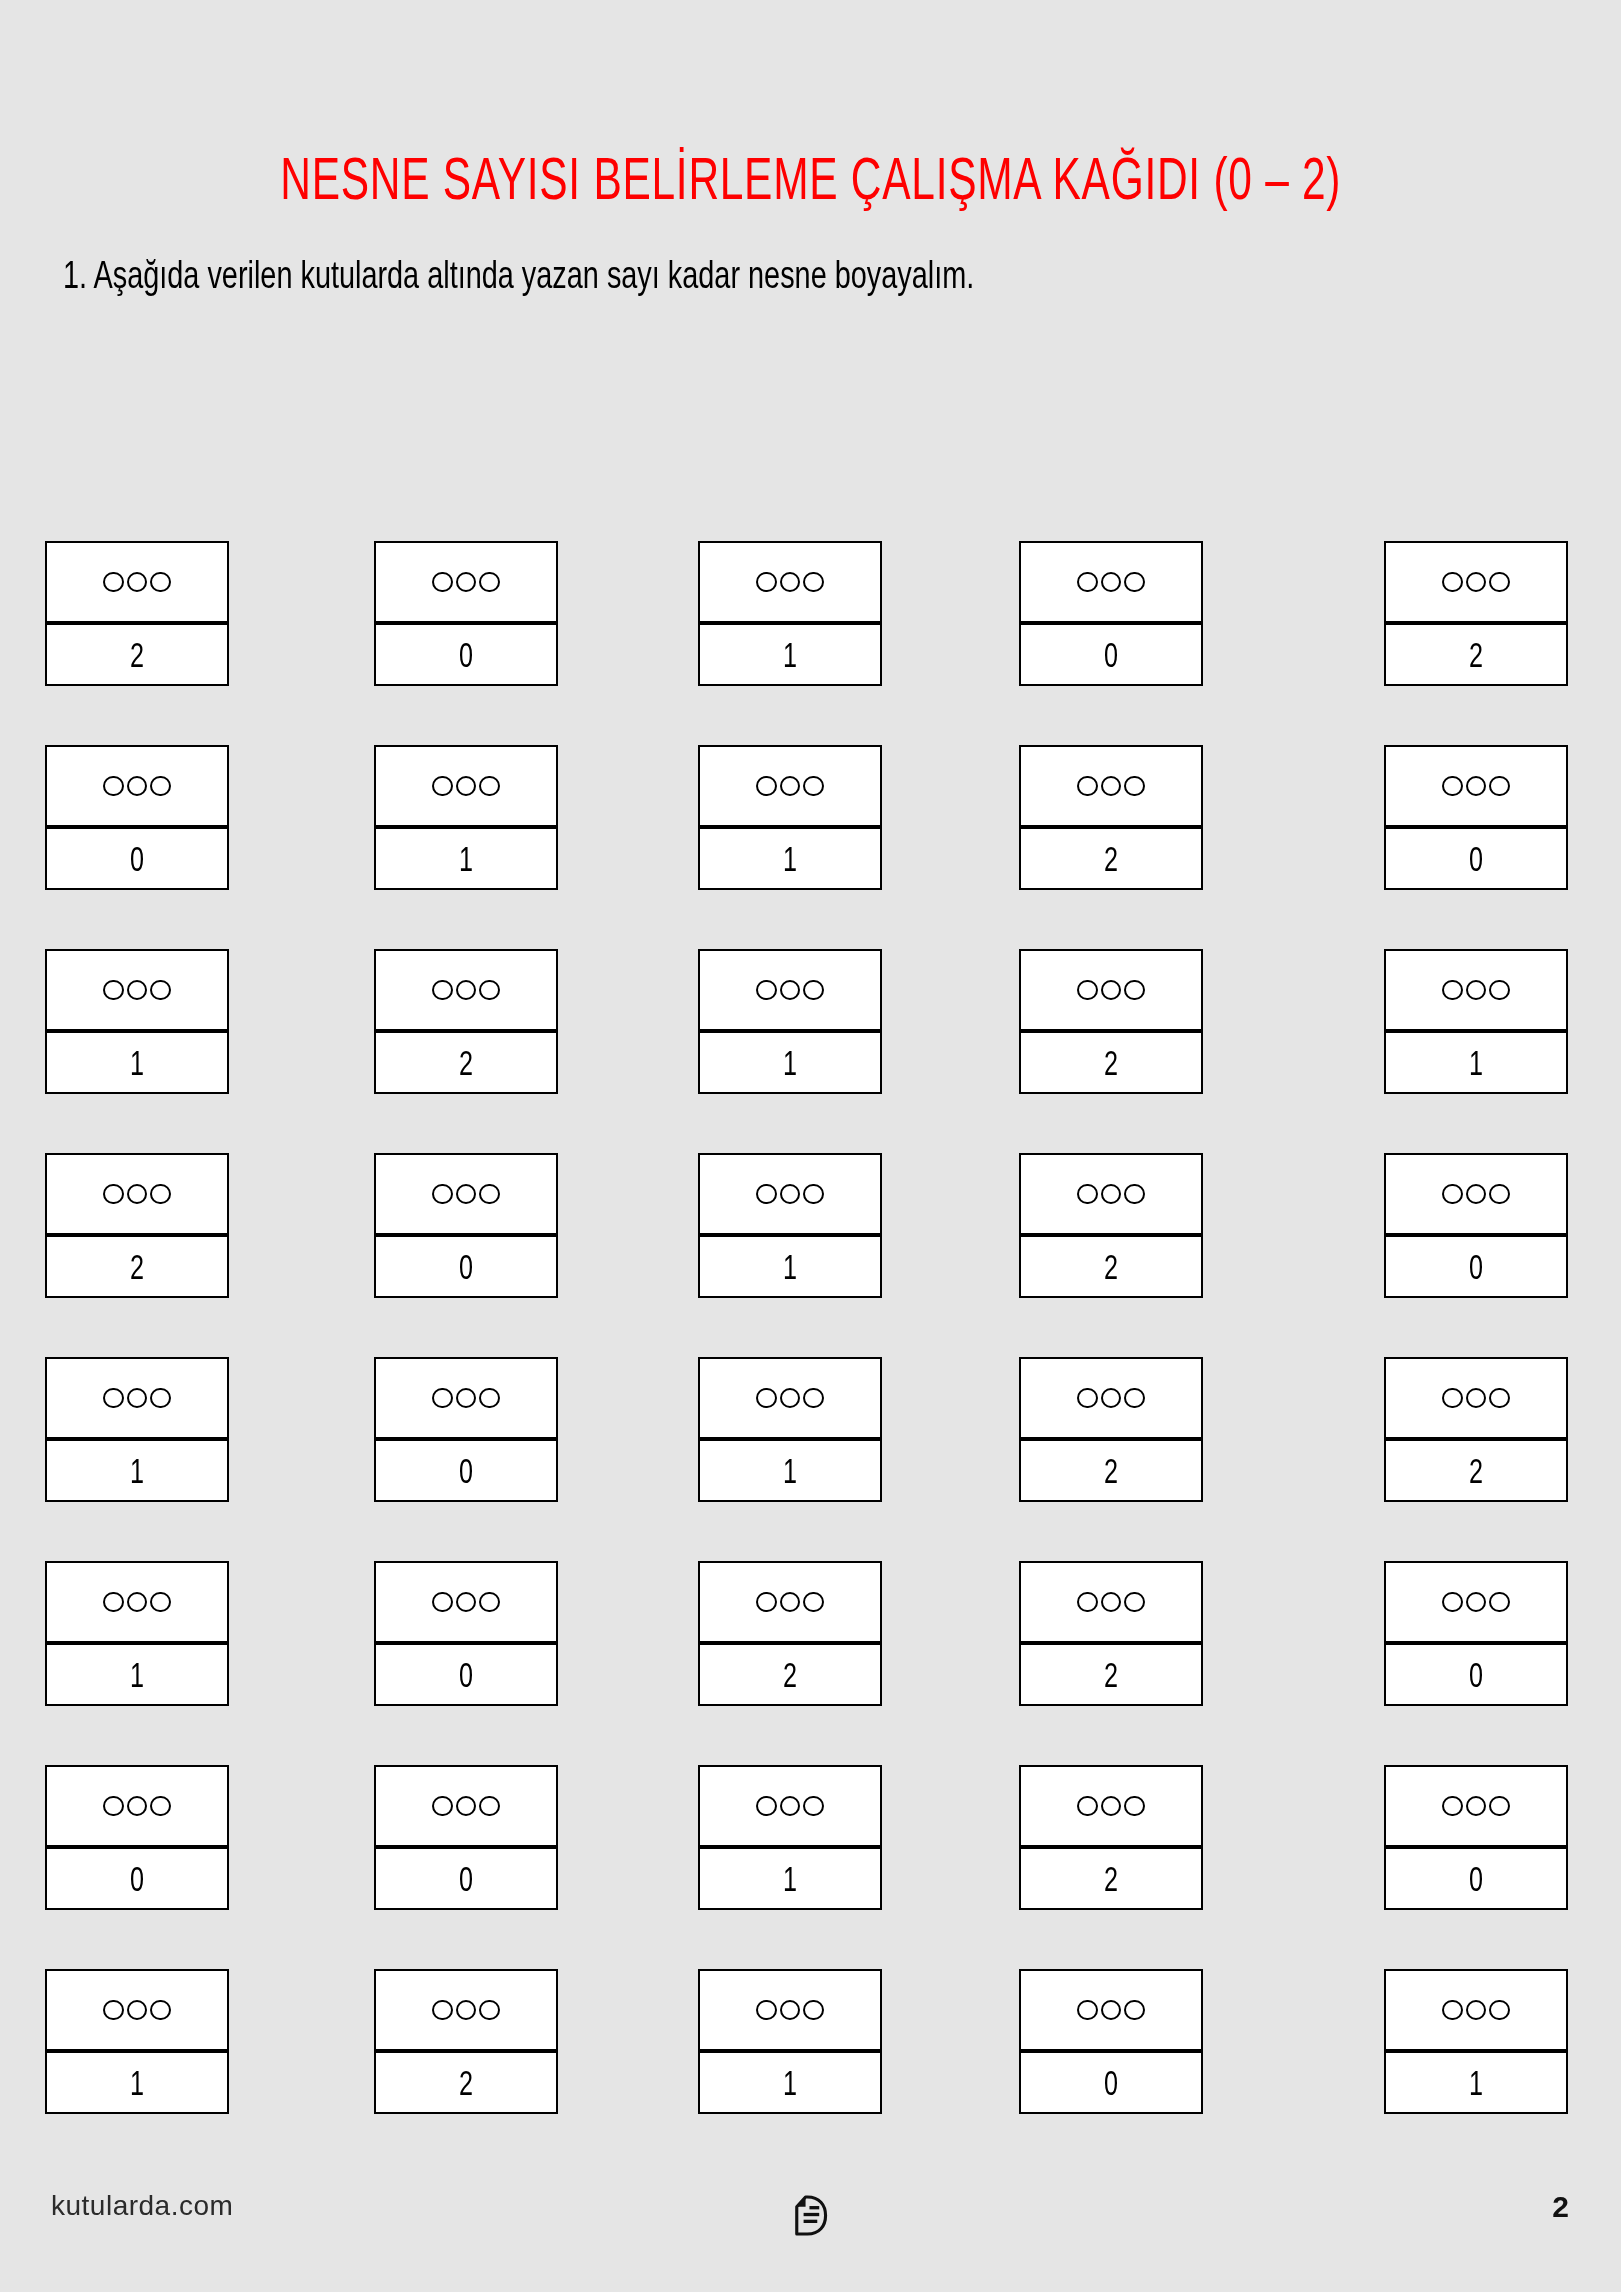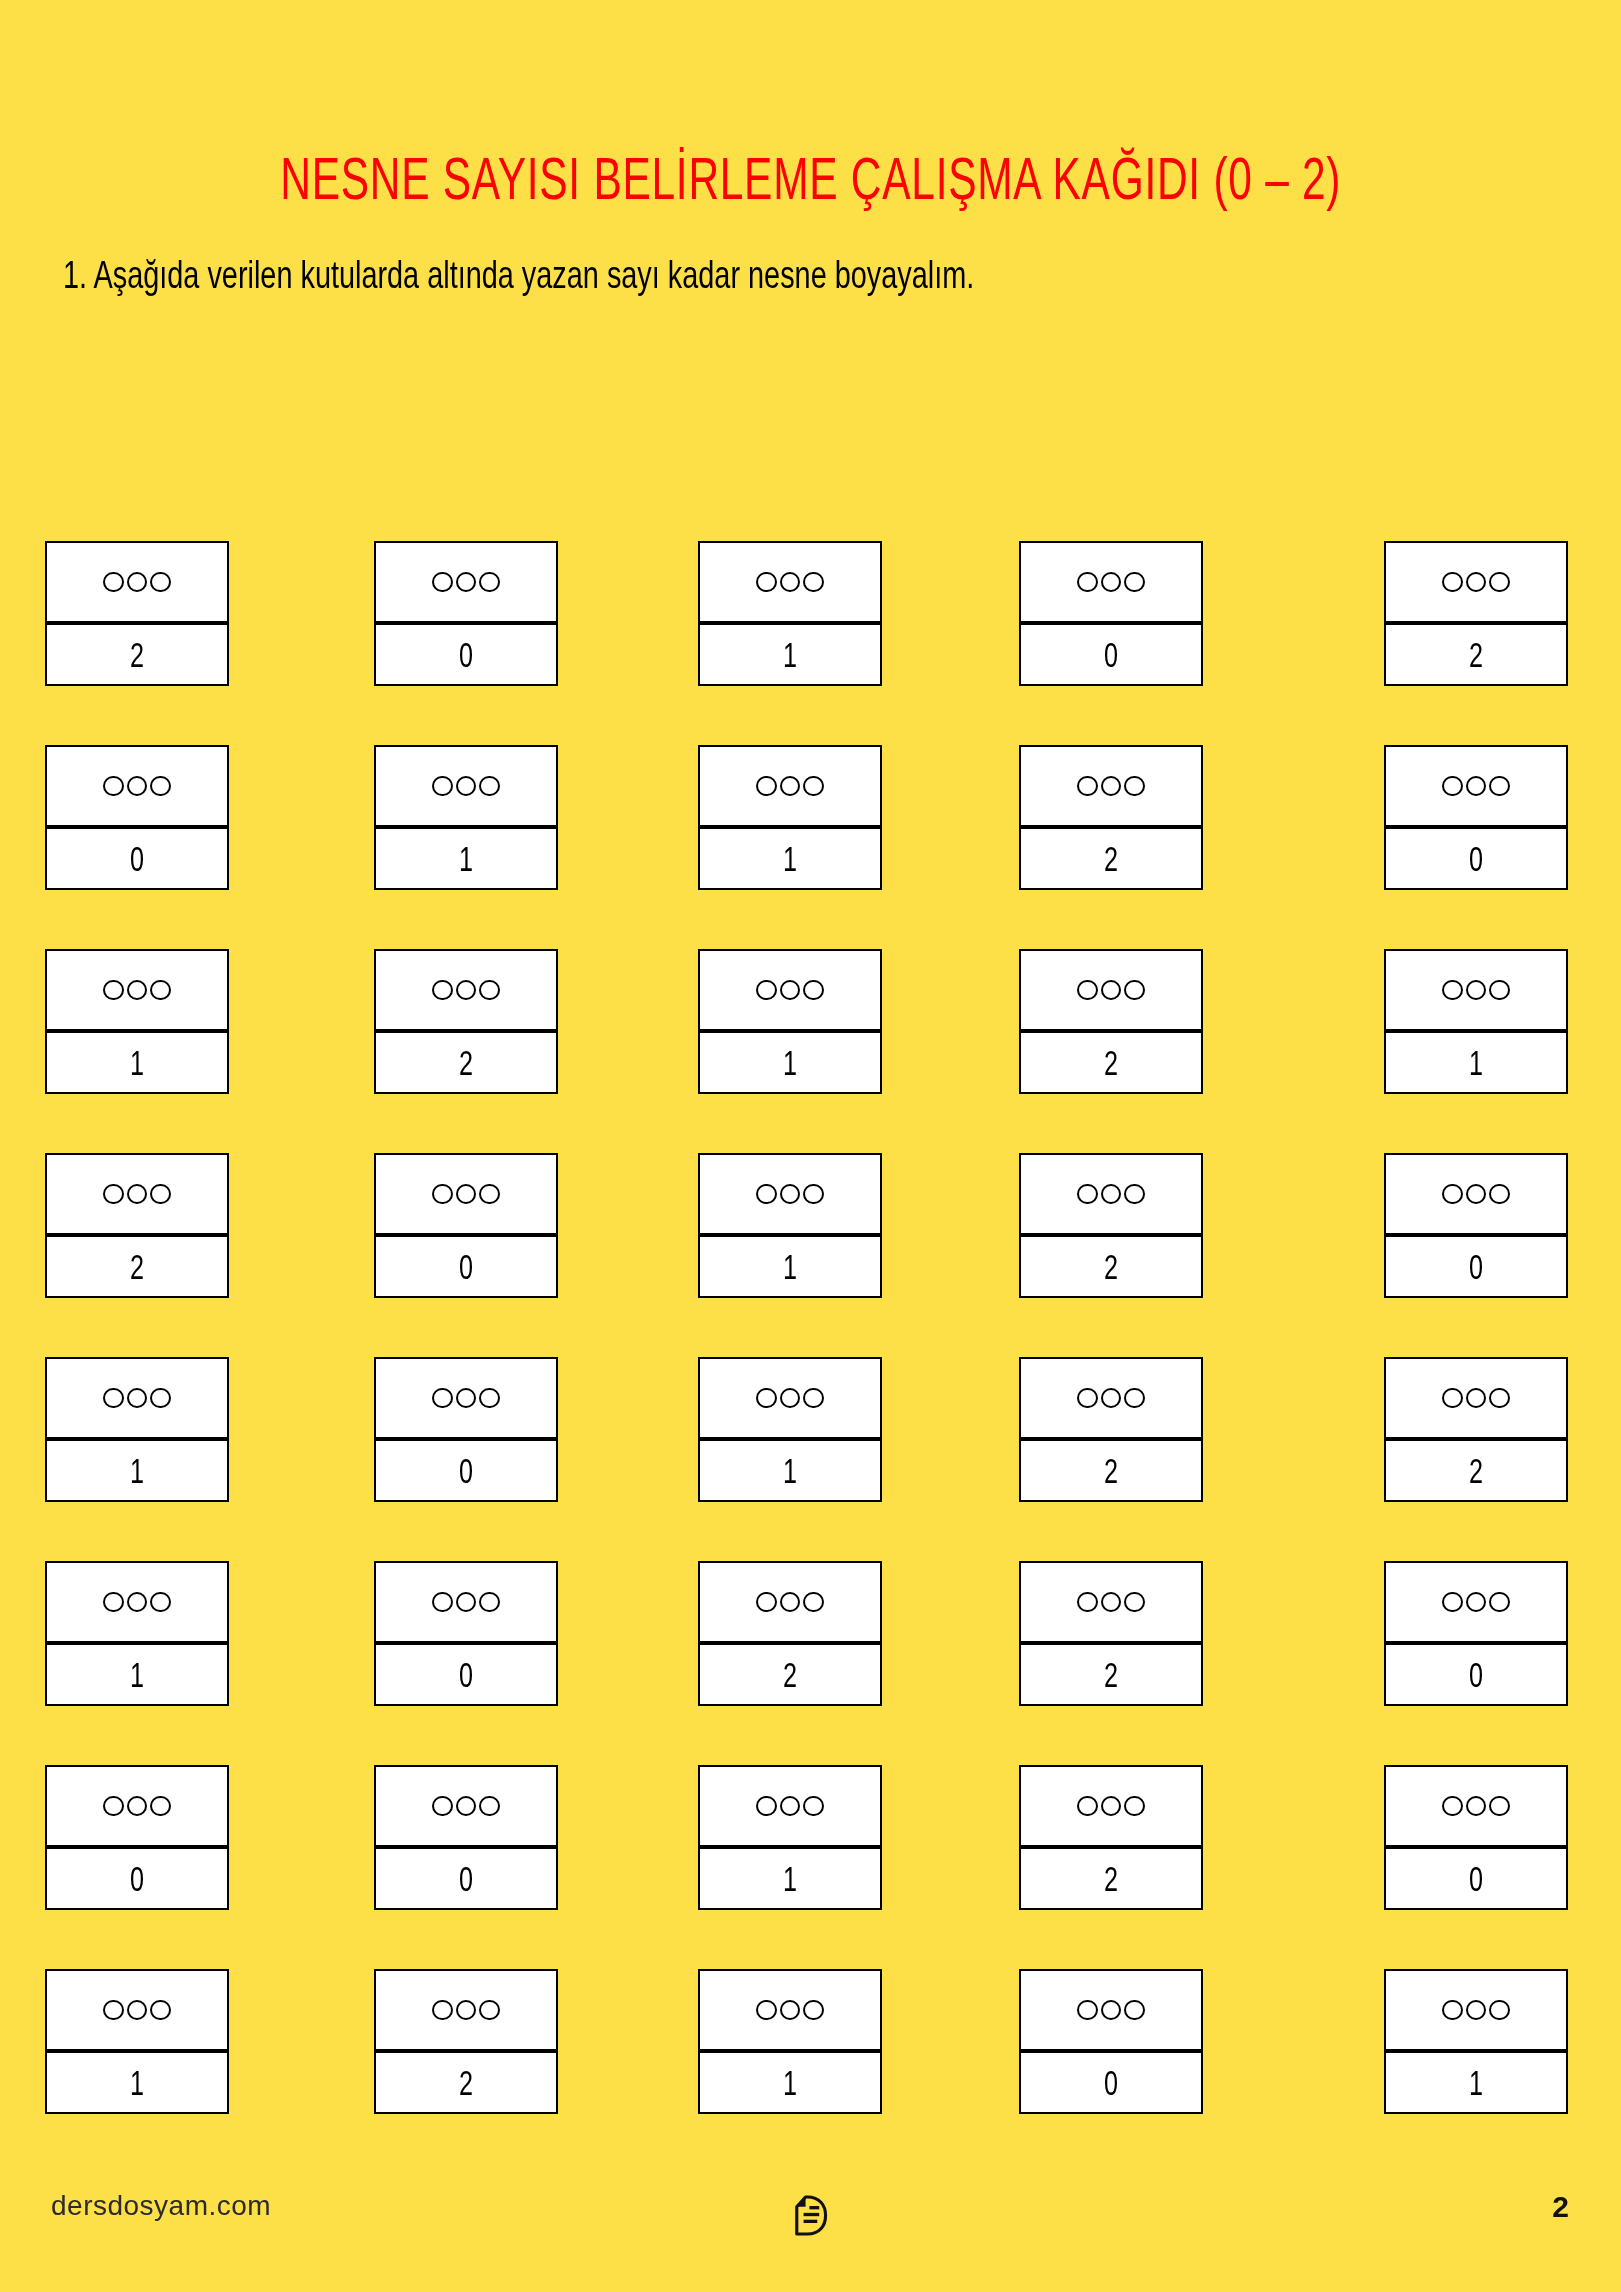--- a/index.html
+++ b/index.html
@@ -1,20 +1,20 @@
 <!DOCTYPE html>
 <html><head>
 <meta charset="utf-8">
 <style>
   html, body { margin: 0; padding: 0; background: #ffffff; }
   .page {
     position: relative;
     width: 1621px;
     height: 2293px;
-    background: #fde047;
+    background: #e5e5e5;
     font-family: "Liberation Sans", sans-serif;
     color: #000000;
     overflow: hidden;
   }
 
   
   .title {
     position: absolute;
     top: 145px;
     left: 0;
@@ -481,21 +481,21 @@
           <div class="box-top">
             <span class="circle"></span>
             <span class="circle"></span>
             <span class="circle"></span>
           </div>
           <div class="box-bottom">1</div>
         </div>
       </div>
     </div>
 
-  <div class="footer-site">dersdosyam.com</div>
+  <div class="footer-site">kutularda.com</div>
 
   <svg class="footer-logo" viewBox="0 0 42 44" xmlns="http://www.w3.org/2000/svg">
     <path d="M10 41 V13 L19 3 H21 C33 3 39.5 11 39.5 22 C39.5 33 33 41 21 41 Z" fill="none" stroke="#111" stroke-width="3.2" stroke-linejoin="round"></path>
     <path d="M10 13 L19 13 L19 3 Z" fill="#111"></path>
     <line x1="23" y1="14" x2="33" y2="14" stroke="#111" stroke-width="3.4"></line>
     <line x1="17" y1="21" x2="33" y2="21" stroke="#111" stroke-width="3.4"></line>
     <line x1="17" y1="28" x2="31" y2="28" stroke="#111" stroke-width="3.4"></line>
   </svg>
 
   <div class="footer-page">2</div>

